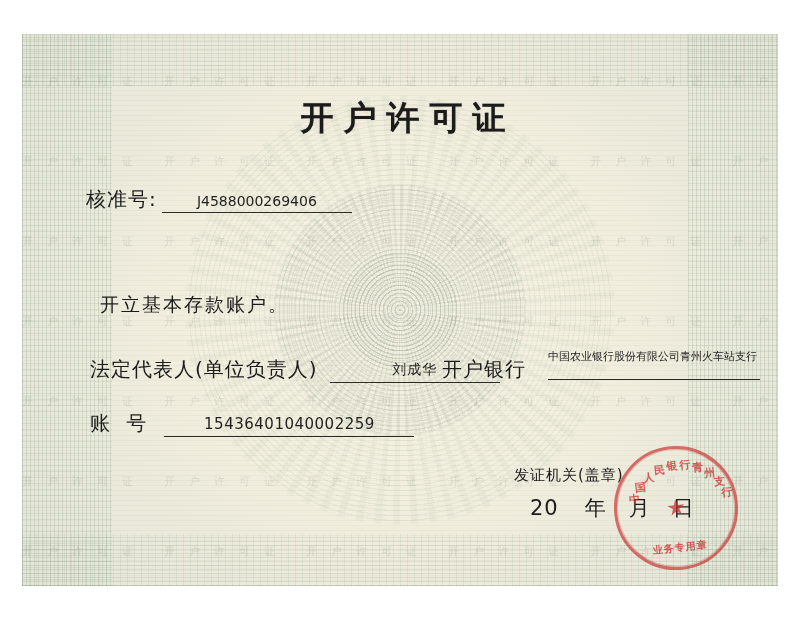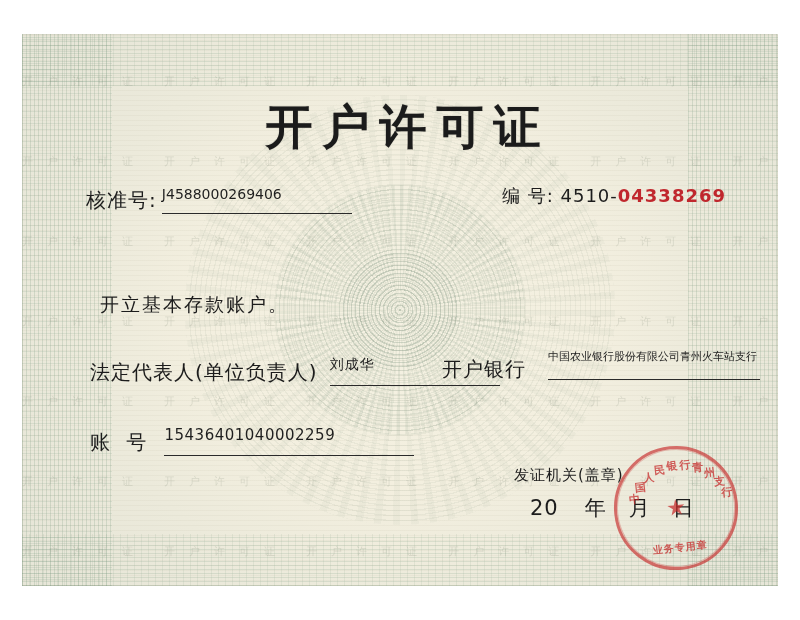--- a/index.html
+++ b/index.html
@@ -143,21 +143,21 @@
   .edge-band-h.bottom { bottom: 0; }
 
   
   .title {
     position: absolute;
     left: 16px;
     right: 0;
     top: 62px;
     text-align: center;
     font-family: "DejaVu Sans", "Liberation Sans", sans-serif;
-    font-size: 47px;
+    font-size: 33px;
     font-weight: bold;
     letter-spacing: 10px;
     color: #1b1b1b;
     text-shadow: 0 0 1px rgba(0,0,0,0.35);
   }
 
   
   .row {
     position: absolute;
     font-family: "DejaVu Sans", "Liberation Sans", sans-serif;
@@ -169,24 +169,24 @@
     font-size: 20px;
     letter-spacing: 1px;
   }
   .label.wide {
     letter-spacing: 5px;
   }
 
   .value-line {
     display: inline-block;
     border-bottom: 1px solid #2a2a2a;
-    text-align: left;
+    text-align: center;
     vertical-align: bottom;
     font-size: 15px;
-    padding-bottom: 11px;
+    padding-bottom: 3px;
   }
   .value-hand {
     font-family: "DejaVu Sans", "Liberation Sans", sans-serif;
     font-size: 14px;
     color: #1f1f1f;
   }
 
   .approval-no {
     position: absolute;
     left: 64px;
@@ -255,21 +255,21 @@
     color: #1f1f1f;
     border-bottom: 1px solid #2a2a2a;
     padding-bottom: 13px;
     white-space: normal;
     margin-left: 28px;
   }
 
   .account-row {
     position: absolute;
     left: 68px;
-    top: 392px;
+    top: 376px;
     font-size: 16px;
   }
   .account-row .value-line {
     width: 250px;
     margin-left: 8px;
     font-size: 15px;
     letter-spacing: 0.5px;
   }
 
   .issuer-row {
@@ -388,24 +388,20 @@
       <div class="wm-line" style="top:510px">开户许可证 开户许可证 开户许可证 开户许可证 开户许可证 开户许可证</div>
     </div>
 
     <div class="title">开户许可证</div>
 
     <div class="row approval-no">
       <span class="label">核准号:</span>
       <span class="value-line value-hand">J4588000269406</span>
     </div>
 
-    <div class="row serial">
-      <span class="prefix">编 号:</span>
-      <span class="prefix">4510-</span><span class="red">04338269</span>
-    </div>
 
 
     <div class="row rep-row">
       <span class="label">法定代表人(单位负责人)</span>
       <span class="value-line value-hand">刘成华</span>
     </div>
 
     <div class="row body-line2">开立基本存款账户。</div>
 
     <div class="row bank-row">

